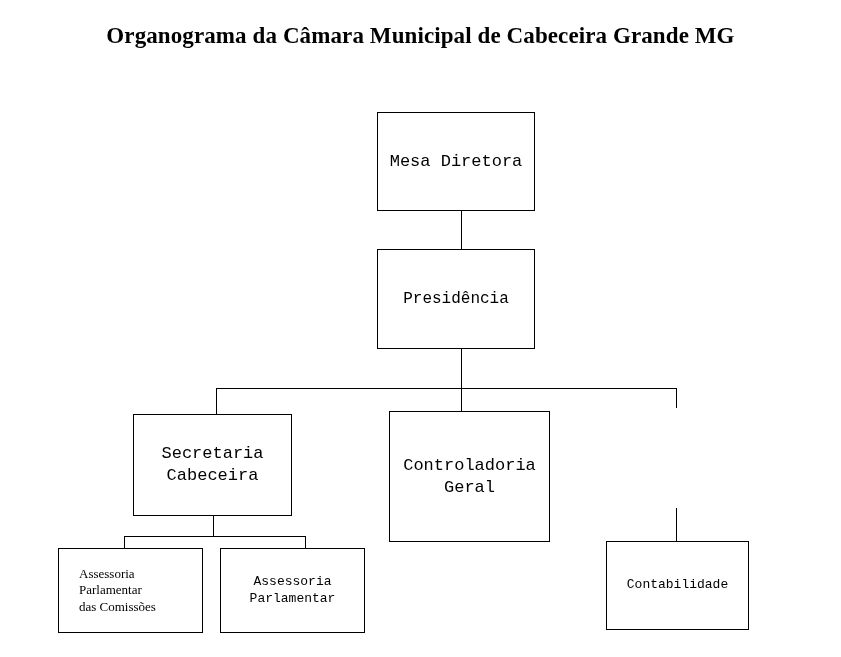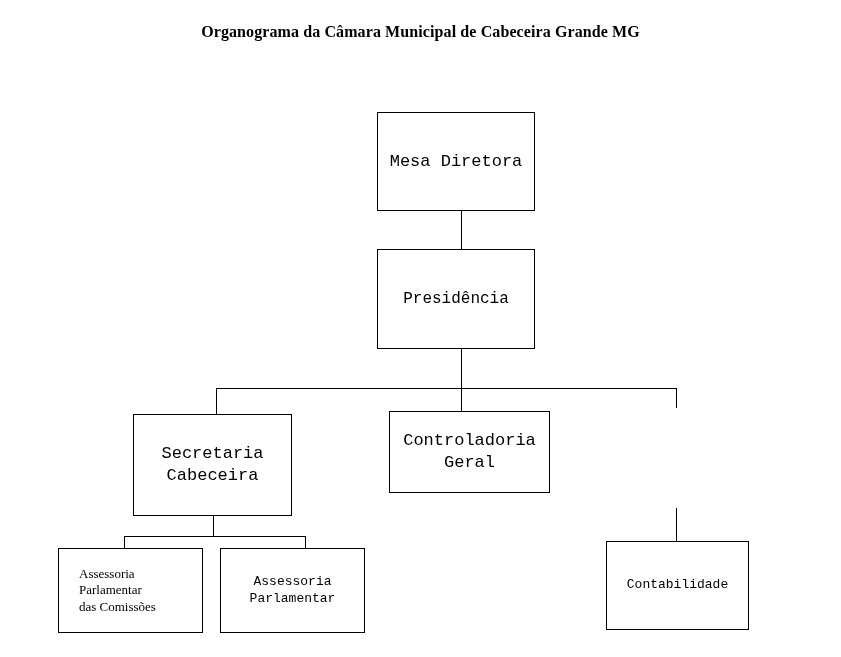--- a/index.html
+++ b/index.html
@@ -15,21 +15,21 @@
     overflow: hidden;
     font-family: "Liberation Serif", "DejaVu Serif", serif;
     color: #000000;
   }
   #chart-title {
     position: absolute;
     left: 0;
     top: 23px;
     width: 841px;
     text-align: center;
-    font-size: 16px;
+    font-size: 23px;
     font-weight: bold;
     font-family: "Liberation Serif", "DejaVu Serif", serif;
     color: #000000;
     letter-spacing: 0.1px;
   }
   .node {
     position: absolute;
     box-sizing: border-box;
     border: 1.6px solid #000000;
     background: #ffffff;
@@ -90,21 +90,21 @@
 
   <div class="node center fs-md" style="left:377px; top:249px; width:158px; height:100px;">
     <span class="node-label">Presidência</span>
   </div>
 
   <div class="node center fs-lg" style="left:133px; top:414px; width:159px; height:102px;">
     <span class="node-label">Secretaria
 Cabeceira</span>
   </div>
 
-  <div class="node center fs-lg" style="left:389px; top:411px; width:161px; height:82px;">
+  <div class="node center fs-lg" style="left:389px; top:411px; width:161px; height:131px;">
     <span class="node-label">Controladoria
 Geral</span>
   </div>
 
 
   <div class="node left fs-sm pad-l-20" style="left:58px; top:548px; width:145px; height:85px;">
     <span class="node-label">Assessoria
 Parlamentar
 das Comissões</span>
   </div>

